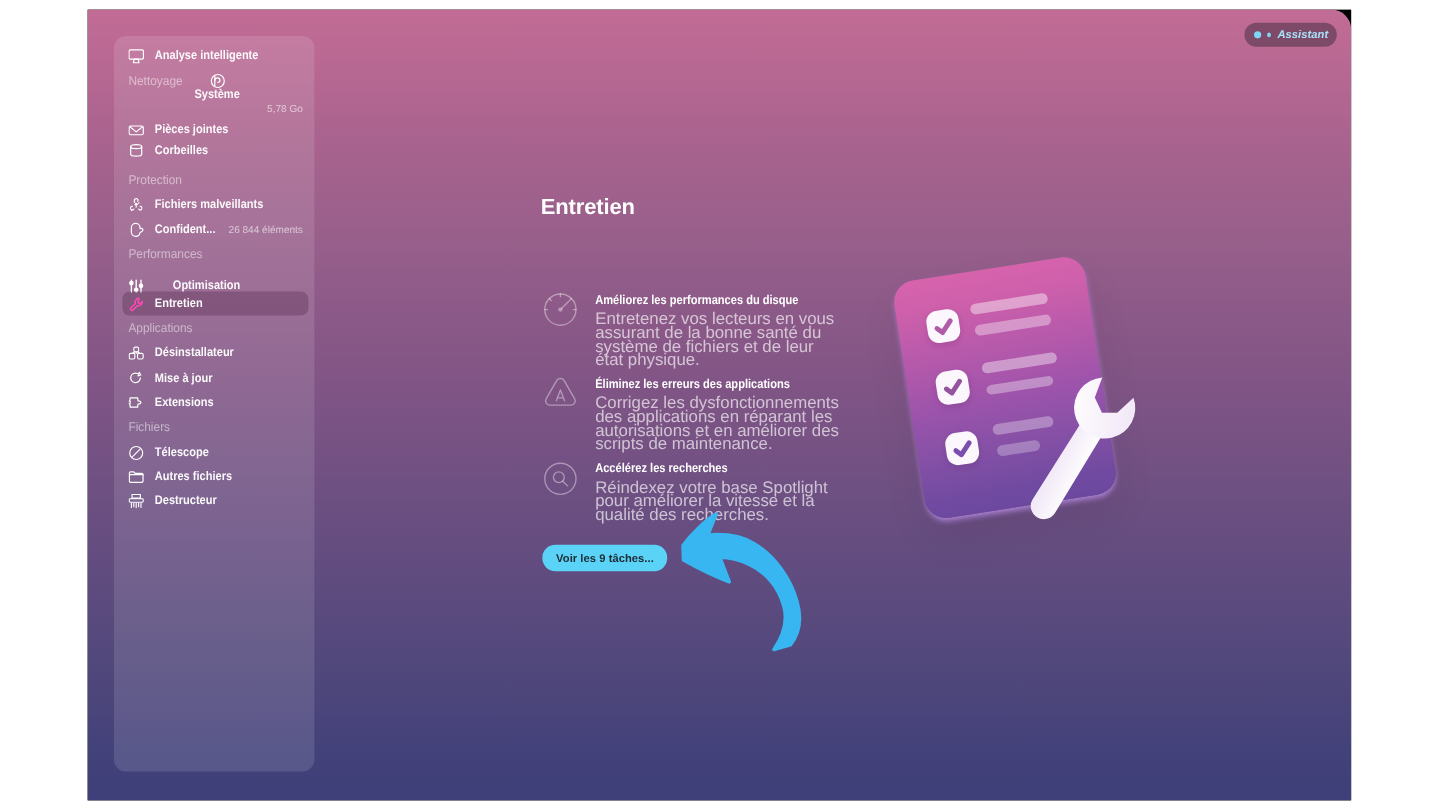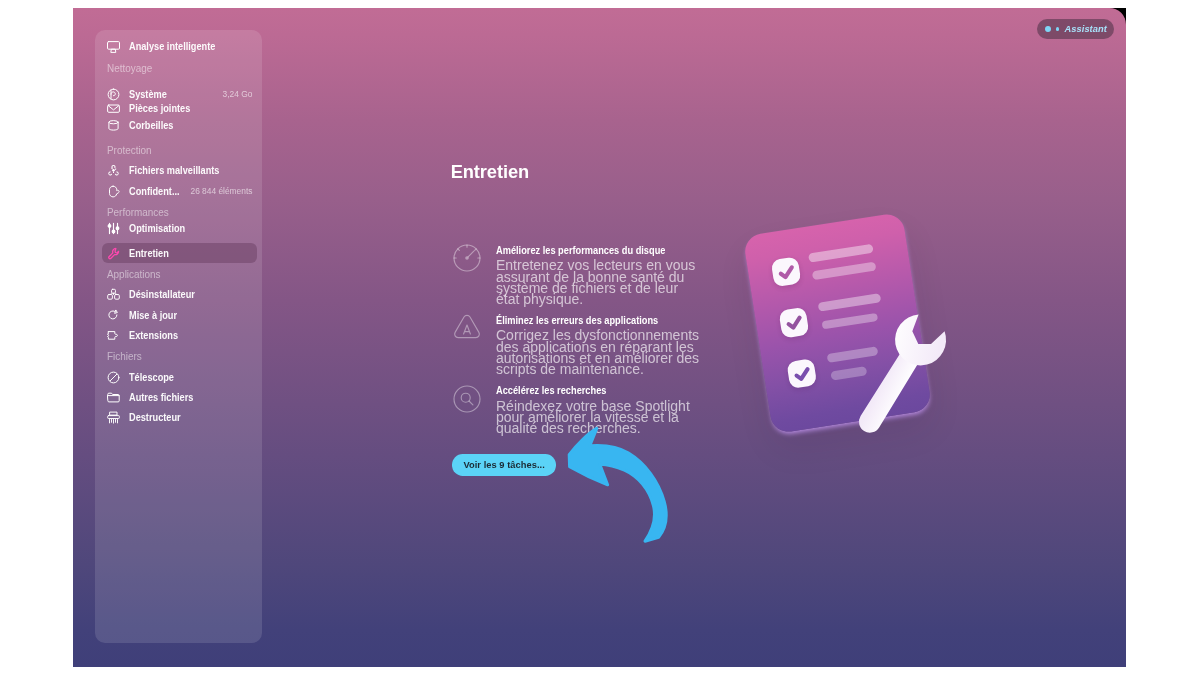--- a/index.html
+++ b/index.html
@@ -69,30 +69,30 @@
         <div class="sb-item" style="top: 6.5px;">
           <span class="sb-ico">
             <svg viewBox="0 0 13 13" width="13" height="13" fill="none" stroke="#fff" stroke-width="1.0" stroke-linejoin="round" stroke-linecap="round">
               <rect x="0.5" y="1.6" width="12" height="7.6" rx="1.1"></rect>
               <path d="M4.2 12.4h4.6l-.55-3.2H4.75z"></path>
             </svg>
           </span>
           <span class="sb-lab">Analyse intelligente</span>
         </div>
         <div class="sb-head" style="top: 32.5px;">Nettoyage</div>
-        <div class="sb-item" style="top: 54px;">
+        <div class="sb-item" style="top: 31px; flex-direction: column;">
           <span class="sb-ico">
             <svg viewBox="0 0 13 13" width="13" height="13" fill="none" stroke="#fff" stroke-width="1.0" stroke-linejoin="round" stroke-linecap="round">
               <path d="M6.5 1.1c3 0 5.4 2.4 5.4 5.4s-2.4 5.4-5.4 5.4S1.1 9.5 1.1 6.5 3.5 1.1 6.5 1.1z"></path>
               <path d="M4.0 2.2v8.5"></path>
               <path d="M4.0 6.2c0-1.3 1-2.3 2.3-2.3 1.1 0 2 .9 2 2s-.8 1.8-1.8 1.8"></path>
             </svg>
           </span>
           <span class="sb-lab">Système</span>
-          <span class="sb-val">3,24 Go</span>
+          <span class="sb-val">5,78 Go</span>
         </div>
         <div class="sb-item" style="top: 68.5px;">
           <span class="sb-ico">
             <svg viewBox="0 0 13 13" width="13" height="13" fill="none" stroke="#fff" stroke-width="1.0" stroke-linejoin="round" stroke-linecap="round">
               <rect x="0.6" y="3.0" width="11.8" height="7.3" rx="1.2"></rect>
               <path d="M1.3 3.7 6.5 7.9l5.2-4.2"></path>
             </svg>
           </span>
           <span class="sb-lab">Pièces jointes</span>
         </div>
@@ -121,21 +121,21 @@
         <div class="sb-item" style="top: 150.9px;">
           <span class="sb-ico">
             <svg viewBox="0 0 13 13" width="13" height="13" fill="none" stroke="#fff" stroke-width="1.0" stroke-linejoin="round" stroke-linecap="round">
               <path d="M6.1 1.2c2.0 0 3.6 1.5 3.6 3.4v1.0c.6-.5 1.6-.5 2.1.2.5.65.3 1.55-.4 2.0L9.6 8.9c-.15 1.7-1.7 3.0-3.5 3.0C4.1 11.9 2.5 10.4 2.5 8.5V4.6c0-1.9 1.6-3.4 3.6-3.4z"></path>
             </svg>
           </span>
           <span class="sb-lab">Confident...</span>
           <span class="sb-val">26 844 éléments</span>
         </div>
         <div class="sb-head" style="top: 176.9px;">Performances</div>
-        <div class="sb-item" style="top: 188px;">
+        <div class="sb-item" style="top: 198px; gap: 15px;">
           <span class="sb-ico">
             <svg viewBox="0 0 13 13" width="13" height="13" fill="none" stroke="#fff" stroke-width="1.15" stroke-linejoin="round" stroke-linecap="round">
               <path d="M2.5 1.4v10.2M6.5 1.4v10.2M10.5 1.4v10.2"></path>
               <circle cx="2.5" cy="3.9" r="1.35" fill="#fff"></circle>
               <circle cx="6.5" cy="9.5" r="1.35" fill="#fff"></circle>
               <circle cx="10.5" cy="6.2" r="1.35" fill="#fff"></circle>
             </svg>
           </span>
           <span class="sb-lab">Optimisation</span>
         </div>

